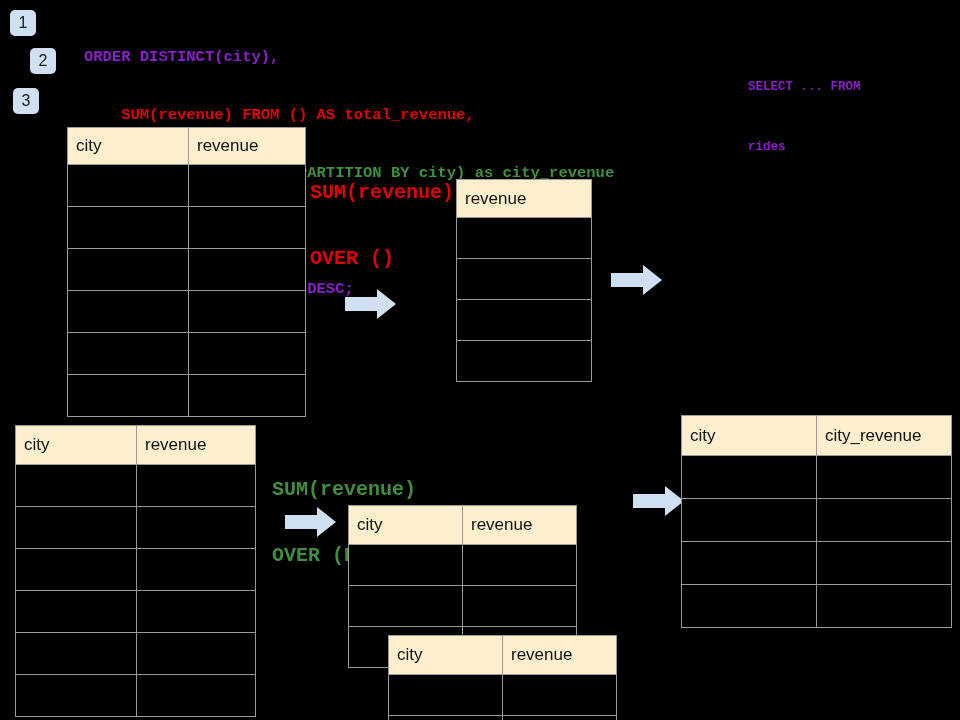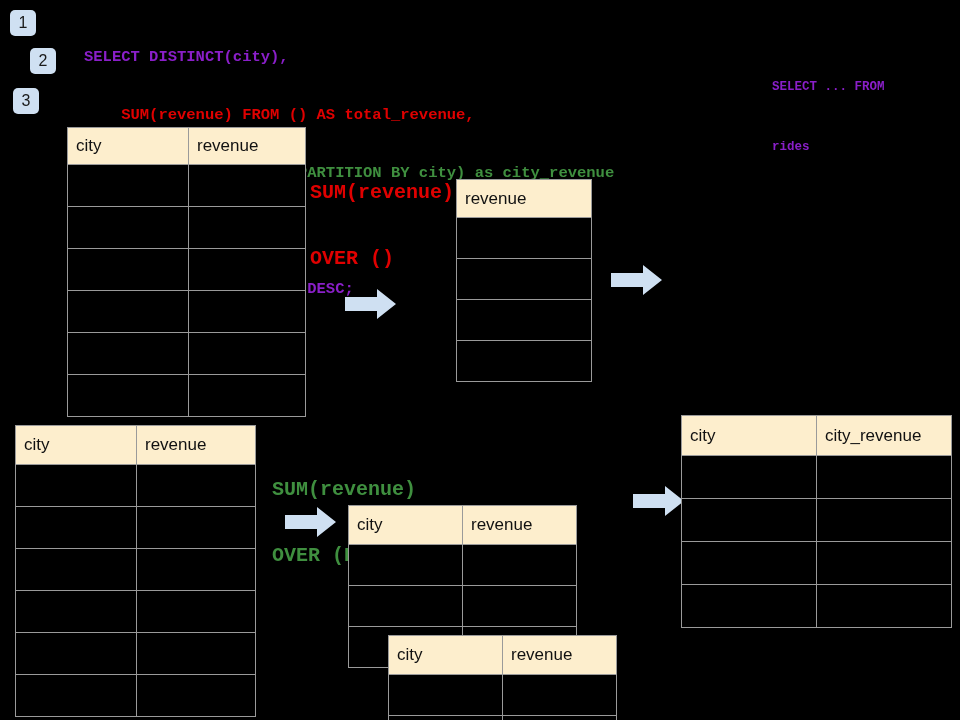--- a/index.html
+++ b/index.html
@@ -47,21 +47,20 @@
 
   
   .sidenote {
     position: absolute;
     font-family: "Liberation Mono", "DejaVu Sans Mono", monospace;
     font-size: 12.5px;
     font-weight: bold;
     color: #8a1fc9;
     line-height: 20px;
     white-space: pre;
-    margin-left: 24px;
   }
 
   
   .annot {
     position: absolute;
     font-family: "Liberation Mono", "DejaVu Sans Mono", monospace;
     font-size: 20px;
     font-weight: bold;
     white-space: pre;
     line-height: 22px;
@@ -101,21 +100,21 @@
 </head>
 <body>
 
 <div id="canvas">
 
   <div class="badge" style="left:10px;  top:10px;">1</div>
   <div class="badge" style="left:30px;  top:48px;">2</div>
   <div class="badge" style="left:13px;  top:88px;">3</div>
 
   <div class="sql" style="left:84px; top:10px;">
-    <span class="sql-line c-purple">SELECT DISTINCT(city),</span>
+    <span class="sql-line c-purple">ORDER DISTINCT(city),</span>
     <span class="sql-line c-red">    SUM(revenue) FROM () AS total_revenue,</span>
     <span class="sql-line c-green">    SUM(revenue) OVER (PARTITION BY city) as city_revenue</span>
     <span class="sql-line c-purple">  FROM rides</span>
     <span class="sql-line c-purple">  ORDER by city_revenue DESC;</span>
   </div>
 
   <div class="sidenote" style="left:748px; top:37px;">
     <span style="display:block">SELECT ... FROM</span>
     <span style="display:block">rides</span>
   </div>

